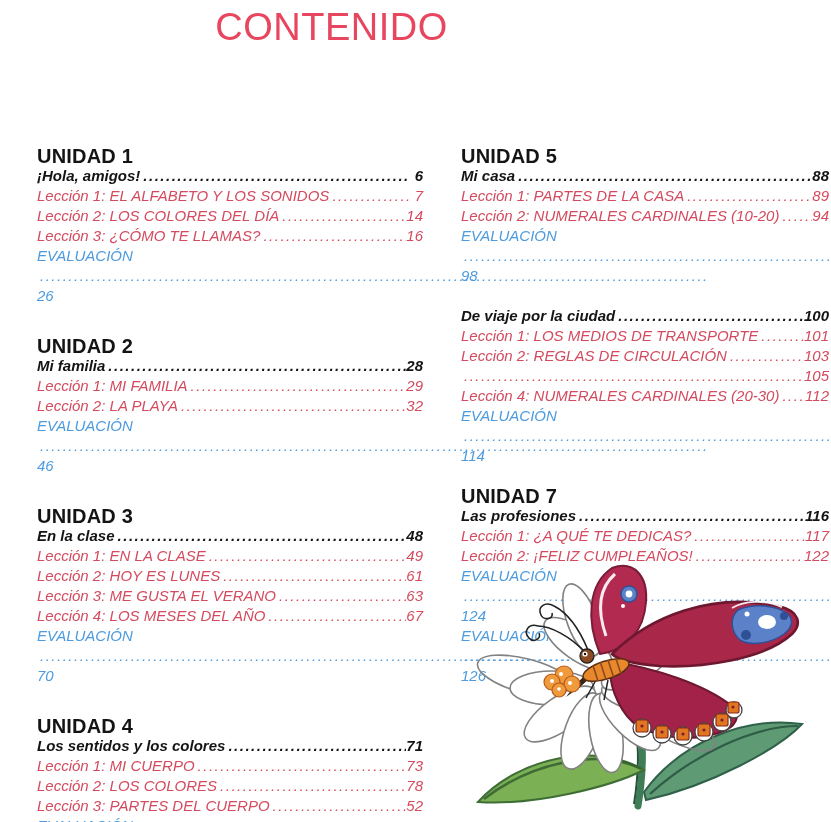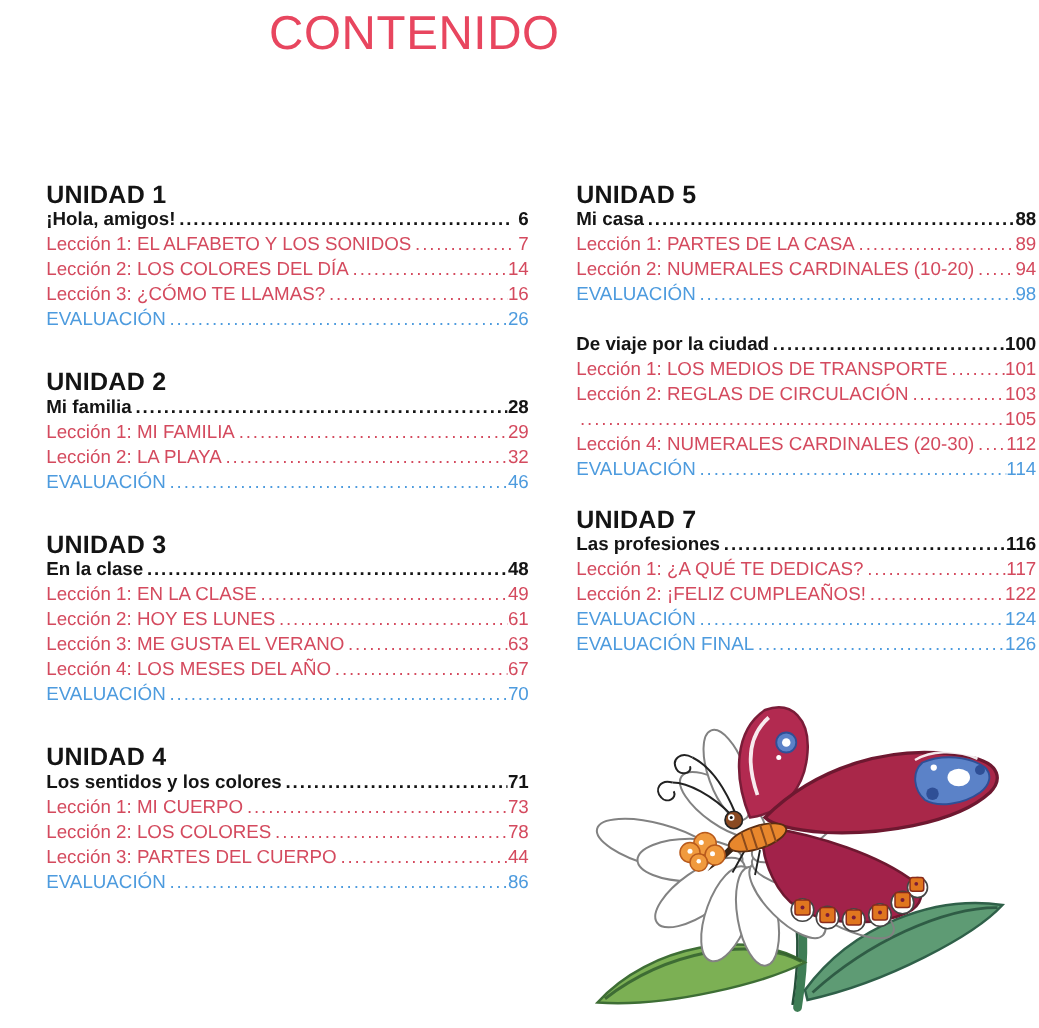--- a/index.html
+++ b/index.html
@@ -14,24 +14,24 @@
     position:absolute; top:6px; left:0; width:663px; margin:0;
     text-align:center; font-size:38px; font-weight:400; letter-spacing:0.5px;
     color:var(--c-title);
   }
   .col{position:absolute; top:146px; font-size:15px; line-height:20px;}
   .col-left{left:37px; width:386px;}
   .col-right{left:437px; width:368px;margin-left:24px;}
   .col-left .unit + .unit{margin-top:30px;}
   .col-right .unit + .unit{margin-top:20px;}
   .unit-heading{font-weight:700; font-size:20px; color:var(--c-heading); letter-spacing:0.2px;}
-  .row{display:flex; align-items:flex-start;}
+  .row{display:flex; align-items:flex-start;font-style:italic;}
   .title-row{font-weight:700; color:var(--c-heading);}
   .lesson{color:var(--c-lesson);}
-  .evaluation{color:var(--c-evaluation);}
+  .evaluation{color:var(--c-evaluation);flex-direction:column;}
   .label{white-space:nowrap;}
   .leader{flex:1; overflow:hidden; white-space:nowrap; padding:0 3px; min-width:12px;}
   .leader::after{
     content:"......................................................................................................................";
     letter-spacing:1.5px;
   }
   .page-num{white-space:nowrap; text-align:right; min-width:14px;}
   .illustration{position:absolute; left:448px; top:558px; width:380px; height:262px;}
 </style>
 </head>
@@ -139,21 +139,21 @@
           <span class="page-num">73</span>
         </div>
         <div class="row lesson">
           <span class="label">Lección 2: LOS COLORES</span>
           <span class="leader"></span>
           <span class="page-num">78</span>
         </div>
         <div class="row lesson">
           <span class="label">Lección 3: PARTES DEL CUERPO</span>
           <span class="leader"></span>
-          <span class="page-num">44</span>
+          <span class="page-num">52</span>
         </div>
         <div class="row evaluation">
           <span class="label">EVALUACIÓN</span>
           <span class="leader"></span>
           <span class="page-num">86</span>
         </div>
       </div>
     </div>
   <div class="col col-right">
       <div class="unit">

